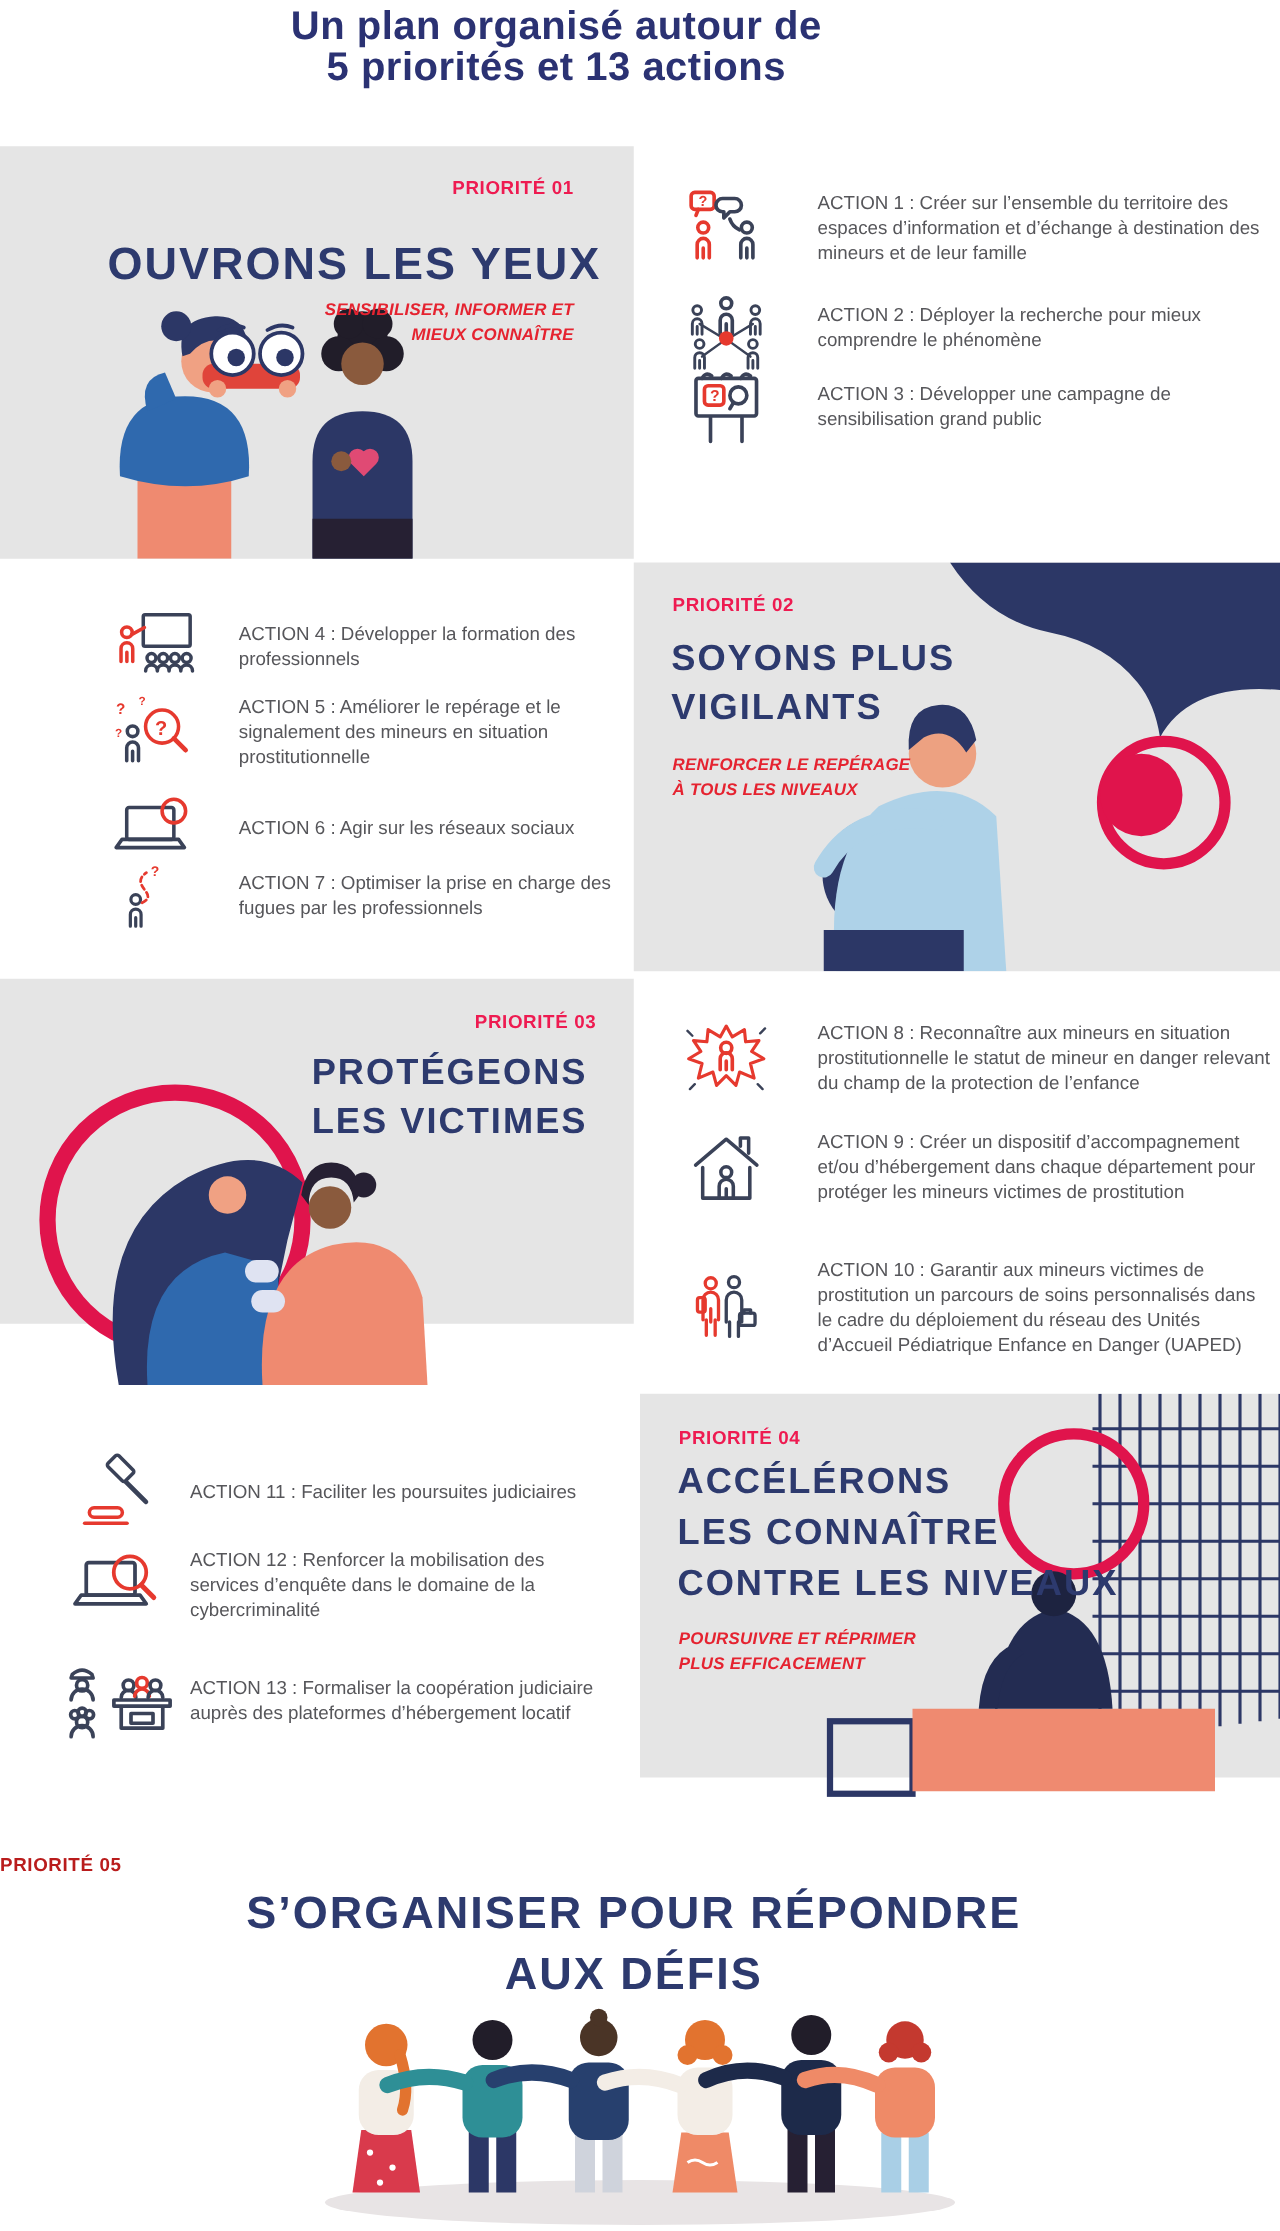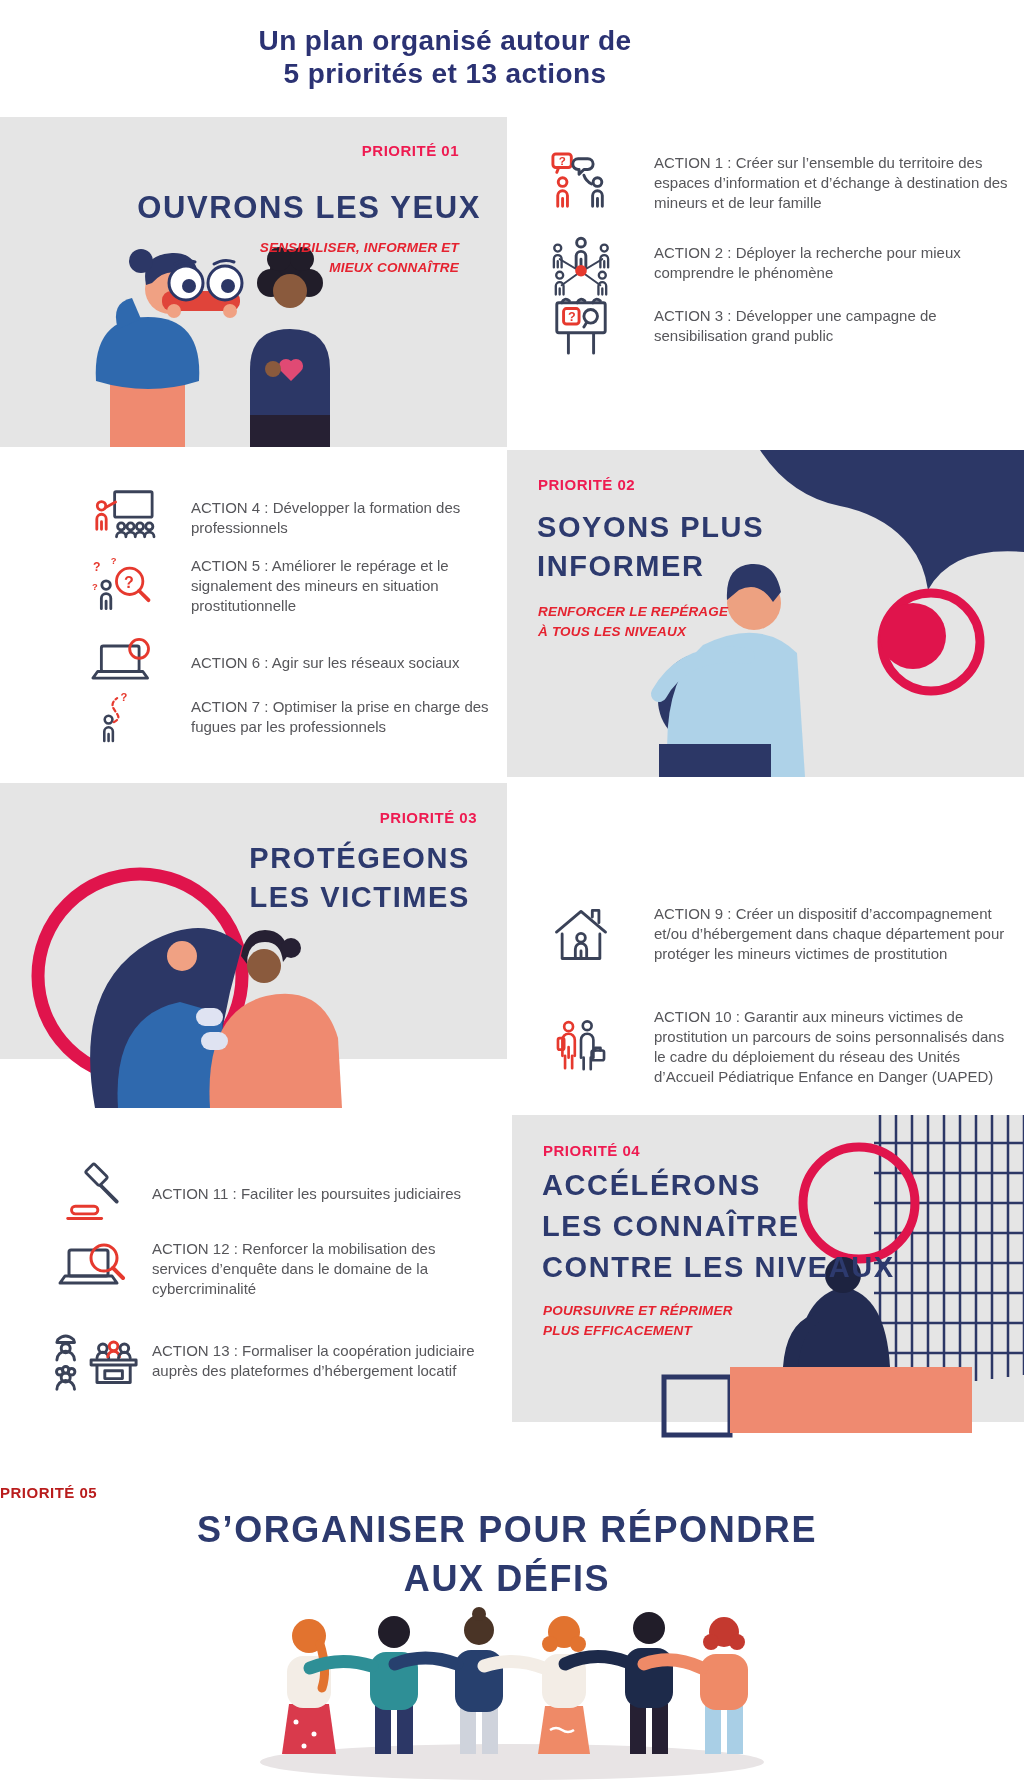--- a/index.html
+++ b/index.html
@@ -1,21 +1,21 @@
 <!DOCTYPE html>
 <html lang="fr"><head>
 <meta charset="utf-8">
 <style>
   html,body{margin:0;padding:0;}
   body{width:1024px;height:1785px;background:#fff;font-family:"Liberation Sans",sans-serif;position:relative;}
   .page{position:relative;width:1024px;height:1785px;overflow:hidden;}
 
   
   .main-title{position:absolute;top:4px;left:0;width:890px;text-align:center;
-    font-size:28px;line-height:33px;font-weight:700;color:#2b3273;letter-spacing:.4px;z-index:4;margin-top:20px;}
+    font-size:32px;line-height:33px;font-weight:700;color:#2b3273;letter-spacing:.4px;z-index:4;}
 
   
   .panel{position:absolute;background:#e5e5e5;}
   #panel1{top:117px;left:0;width:507px;height:330px;}
   #panel2{top:450px;left:507px;width:517px;height:327px;}
   #panel3{top:783px;left:0;width:507px;height:276px;}
   #panel4{top:1115px;left:512px;width:517px;height:307px;}
 
   .p-label{position:absolute;font-weight:700;font-size:15px;line-height:1;color:#ee1b51;letter-spacing:.5px;z-index:3;}
   .p-title{position:absolute;margin:0;font-weight:600;font-size:29px;line-height:1.34;color:#2d3a6e;letter-spacing:1.6px;z-index:3;}
@@ -87,21 +87,21 @@
           <circle cx="221" cy="42" r="12"></circle>
           <circle cx="244" cy="42" r="12"></circle>
       </g>
       <circle cx="232" cy="74" r="17" fill="#8a5a3d"></circle>
       <path fill="#2c3766" d="M192 230 v-78 q0-40 40-40 40 0 40 40 v78 Z"></path>
       <rect x="192" y="198" width="80" height="32" fill="#262033"></rect>
       <path fill="#e04a74" d="M233 164 l-10-10 a7 7 0 0 1 10-10 a7 7 0 0 1 10 10 Z"></path>
       <circle cx="215" cy="152" r="8" fill="#8a5a3d"></circle>
     </svg>
     <div class="p-label ra" style="top:26px;right:48px;">PRIORITÉ 01</div>
-    <h2 class="p-title ra" style="top:70px;right:26px;font-size:31px;">OUVRONS LES YEUX</h2>
+    <h2 class="p-title ra" style="top:70px;right:26px;font-size:36px;">OUVRONS LES YEUX</h2>
     <div class="p-sub ra" style="top:121px;right:48px;">
       <div>SENSIBILISER, INFORMER ET</div>
       <div>MIEUX CONNAÎTRE</div>
     </div>
   </section>
 
   <section class="panel" id="panel2">
     <svg class="illus" style="left:0;top:0;" width="517" height="327" viewBox="0 0 517 327">
       <path fill="#2c3766" d="M253 0 q30 46 80 56 45 9 70 40 14 17 18 44 24-44 96-38 V0 Z"></path>
       <circle cx="424" cy="192" r="49" fill="none" stroke="#e0144c" stroke-width="9"></circle>
@@ -109,21 +109,21 @@
       <circle cx="198" cy="250" r="47" fill="#2c3766"></circle>
       <path fill="#aed2e8" d="M162 327 q-10-92 34-132 58-28 94 8 l8 124 Z"></path>
       <circle cx="247" cy="153" r="27" fill="#eda181"></circle>
       <path fill="#2c3766" d="M220 150 q-2-34 24-36 24-2 30 28 l-8 10 q-14-22-34-12 Z"></path>
       <path fill="none" stroke="#aed2e8" stroke-width="16" stroke-linecap="round" d="M240 206 q-62-8-88 38"></path>
       <rect x="152" y="294" width="112" height="33" fill="#2c3766"></rect>
     </svg>
     <div class="p-label" style="top:27px;left:31px;">PRIORITÉ 02</div>
     <h2 class="p-title" style="top:58px;left:30px;">
       <div>SOYONS PLUS</div>
-      <div>INFORMER</div>
+      <div>VIGILANTS</div>
     </h2>
     <div class="p-sub" style="top:152px;left:31px;">
       <div>RENFORCER LE REPÉRAGE</div>
       <div>À TOUS LES NIVEAUX</div>
     </div>
   </section>
 
   <section class="panel" id="panel3">
     <svg class="illus" style="left:0;top:55px;" width="460" height="270" viewBox="0 0 460 270">
       <circle cx="140" cy="138" r="102" fill="none" stroke="#e0144c" stroke-width="13"></circle>
@@ -313,20 +313,31 @@
     <div class="a-icon">
       <svg width="60" height="62" viewBox="0 0 70 64">
         <use href="#pg" class="n" transform="translate(17,48)"></use>
         <path class="r" style="stroke-dasharray:4.5 3.5;stroke-width:2.6" d="M23 38 C 40 30 10 22 27 10"></path>
         <text class="tr" x="31" y="13" style="font-size:13px">?</text>
       </svg>
     </div>
     <p class="a-text">ACTION 7 : Optimiser la prise en charge des fugues par les professionnels</p>
   </div>
 
+  <div class="action col-r" style="top:806px;min-height:82px;">
+    <div class="a-icon">
+      <svg width="68" height="62" viewBox="0 0 70 64">
+        <polygon class="r" style="stroke-width:2.6" points="35,5 40,14 50,8 51,18 62,17 56,26 66,32 55,36 58,48 46,43 43,54 35,46 27,54 24,43 12,48 15,36 4,32 14,26 8,17 19,18 20,8 30,14"></polygon>
+        <circle class="r" cx="35" cy="23" r="4.6"></circle>
+        <path class="r" d="M30 41 V32 a5 5 0 0 1 10 0 V41 M35 41 v-7"></path>
+        <path class="n" style="stroke-width:2" d="M3 9 l4 4 M67 7 l-4 4 M5 57 l4-4 M65 57 l-4-4"></path>
+      </svg>
+    </div>
+    <p class="a-text">ACTION 8 : Reconnaître aux mineurs en situation prostitutionnelle le statut de mineur en danger relevant du champ de la protection de l’enfance</p>
+  </div>
 
   <div class="action col-r" style="top:892px;min-height:84px;">
     <div class="a-icon">
       <svg width="66" height="62" viewBox="0 0 70 64">
         <path class="n" d="M9 30 L35 8 L61 30"></path>
         <path class="n" d="M47 14 v-7 h7 v13"></path>
         <path class="n" d="M15 32 V58 h40 V32"></path>
         <circle class="n" cx="35" cy="36" r="4.6"></circle>
         <path class="n" d="M29 58 V48 a6 6 0 0 1 12 0 V58 M35 58 v-8"></path>
       </svg>

